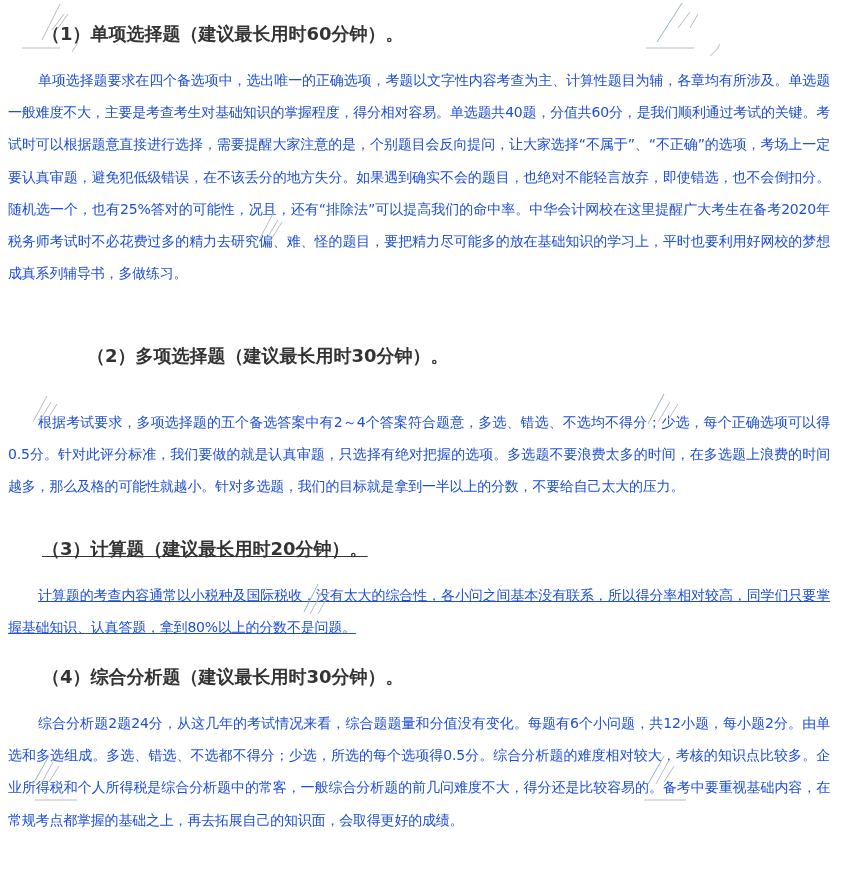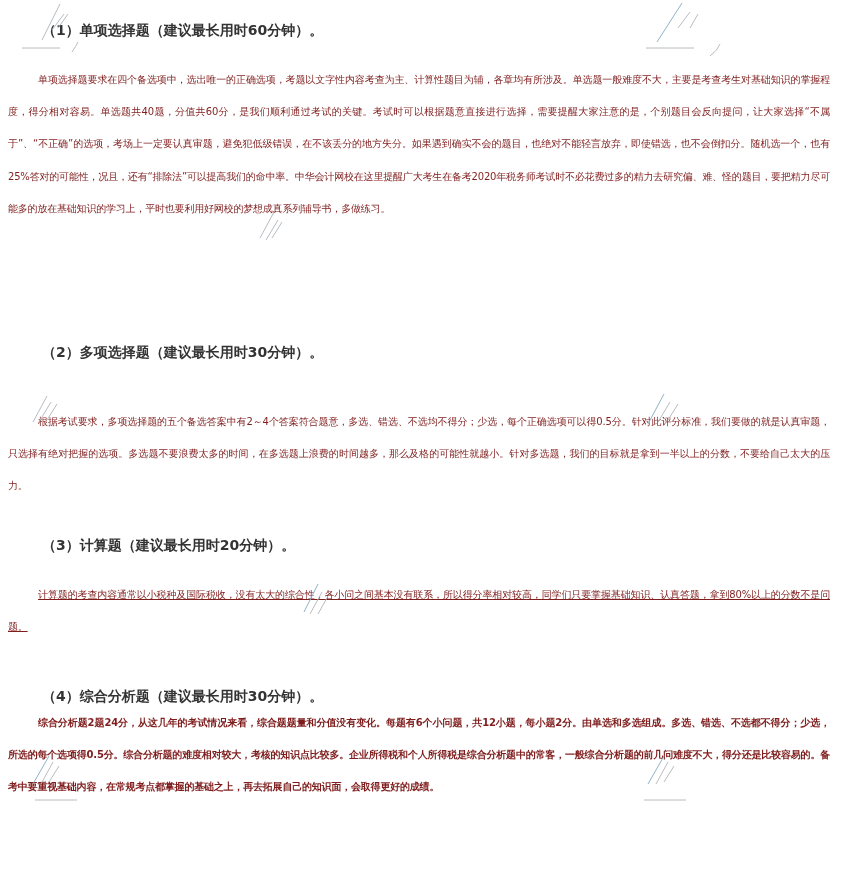--- a/index.html
+++ b/index.html
@@ -3,46 +3,46 @@
 <meta charset="utf-8">
 <style>
   html, body { margin: 0; padding: 0; background: #ffffff; }
   body {
     width: 845px; height: 878px; overflow: hidden; position: relative;
     font-family: "DejaVu Sans", sans-serif; color: #4a4a4a;
   }
   .doc { position: absolute; left: 0; top: 0; width: 845px; }
   .heading {
     position: absolute; left: 42px;
-    font-size: 14px; font-weight: bold; color: #333333;
+    font-size: 18px; font-weight: bold; color: #333333;
     letter-spacing: 0px; white-space: nowrap;
   }
   .para {
     position: absolute; left: 8px; width: 822px;
-    font-size: 10px; line-height: 32.2px; color: #7f1d1d;
+    font-size: 14px; line-height: 32.2px; color: #1d4ed8;
     text-indent: 30px; text-align: justify; margin: 0;
     letter-spacing: -0.2px;
   }
   .mark { position: absolute; pointer-events: none; }
 </style>
 </head>
 <body>
 
 <div class="doc">
   <div class="heading" style="top:22px;">（1）单项选择题（建议最长用时60分钟）。</div>
   <p class="para" style="top:64px;">单项选择题要求在四个备选项中，选出唯一的正确选项，考题以文字性内容考查为主、计算性题目为辅，各章均有所涉及。单选题一般难度不大，主要是考查考生对基础知识的掌握程度，得分相对容易。单选题共40题，分值共60分，是我们顺利通过考试的关键。考试时可以根据题意直接进行选择，需要提醒大家注意的是，个别题目会反向提问，让大家选择“不属于”、“不正确”的选项，考场上一定要认真审题，避免犯低级错误，在不该丢分的地方失分。如果遇到确实不会的题目，也绝对不能轻言放弃，即使错选，也不会倒扣分。随机选一个，也有25%答对的可能性，况且，还有“排除法”可以提高我们的命中率。中华会计网校在这里提醒广大考生在备考2020年税务师考试时不必花费过多的精力去研究偏、难、怪的题目，要把精力尽可能多的放在基础知识的学习上，平时也要利用好网校的梦想成真系列辅导书，多做练习。</p>
 
-  <div class="heading" style="top:344px;">（2）多项选择题（建议最长用时30分钟）。</div>
+  <div class="heading" style="top:344px;margin-left:45px;">（2）多项选择题（建议最长用时30分钟）。</div>
   <p class="para" style="top:406px;">根据考试要求，多项选择题的五个备选答案中有2～4个答案符合题意，多选、错选、不选均不得分；少选，每个正确选项可以得0.5分。针对此评分标准，我们要做的就是认真审题，只选择有绝对把握的选项。多选题不要浪费太多的时间，在多选题上浪费的时间越多，那么及格的可能性就越小。针对多选题，我们的目标就是拿到一半以上的分数，不要给自己太大的压力。</p>
 
-  <div class="heading" style="top:537px;">（3）计算题（建议最长用时20分钟）。</div>
+  <div class="heading" style="top:537px;text-decoration:underline;">（3）计算题（建议最长用时20分钟）。</div>
   <p class="para" style="top:579px;text-decoration:underline;">计算题的考查内容通常以小税种及国际税收，没有太大的综合性，各小问之间基本没有联系，所以得分率相对较高，同学们只要掌握基础知识、认真答题，拿到80%以上的分数不是问题。</p>
 
-  <div class="heading" style="top:665px;margin-top:23px;">（4）综合分析题（建议最长用时30分钟）。</div>
-  <p class="para" style="top:707px;font-weight:bold;">综合分析题2题24分，从这几年的考试情况来看，综合题题量和分值没有变化。每题有6个小问题，共12小题，每小题2分。由单选和多选组成。多选、错选、不选都不得分；少选，所选的每个选项得0.5分。综合分析题的难度相对较大，考核的知识点比较多。企业所得税和个人所得税是综合分析题中的常客，一般综合分析题的前几问难度不大，得分还是比较容易的。备考中要重视基础内容，在常规考点都掌握的基础之上，再去拓展自己的知识面，会取得更好的成绩。</p>
+  <div class="heading" style="top:665px;">（4）综合分析题（建议最长用时30分钟）。</div>
+  <p class="para" style="top:707px;">综合分析题2题24分，从这几年的考试情况来看，综合题题量和分值没有变化。每题有6个小问题，共12小题，每小题2分。由单选和多选组成。多选、错选、不选都不得分；少选，所选的每个选项得0.5分。综合分析题的难度相对较大，考核的知识点比较多。企业所得税和个人所得税是综合分析题中的常客，一般综合分析题的前几问难度不大，得分还是比较容易的。备考中要重视基础内容，在常规考点都掌握的基础之上，再去拓展自己的知识面，会取得更好的成绩。</p>
 </div>
 
 <svg class="mark" style="left:20px;top:0;" width="60" height="60">
   <g fill="none" stroke="#b8bcc0" stroke-width="1">
     <path d="M22 40 L40 4"></path>
       <path d="M32 30 L44 14"></path>
       <path d="M38 28 L48 14"></path>
     <path d="M2 48 L40 48"></path>
       <path d="M52 52 Q56 46 58 42"></path>
   </g>

